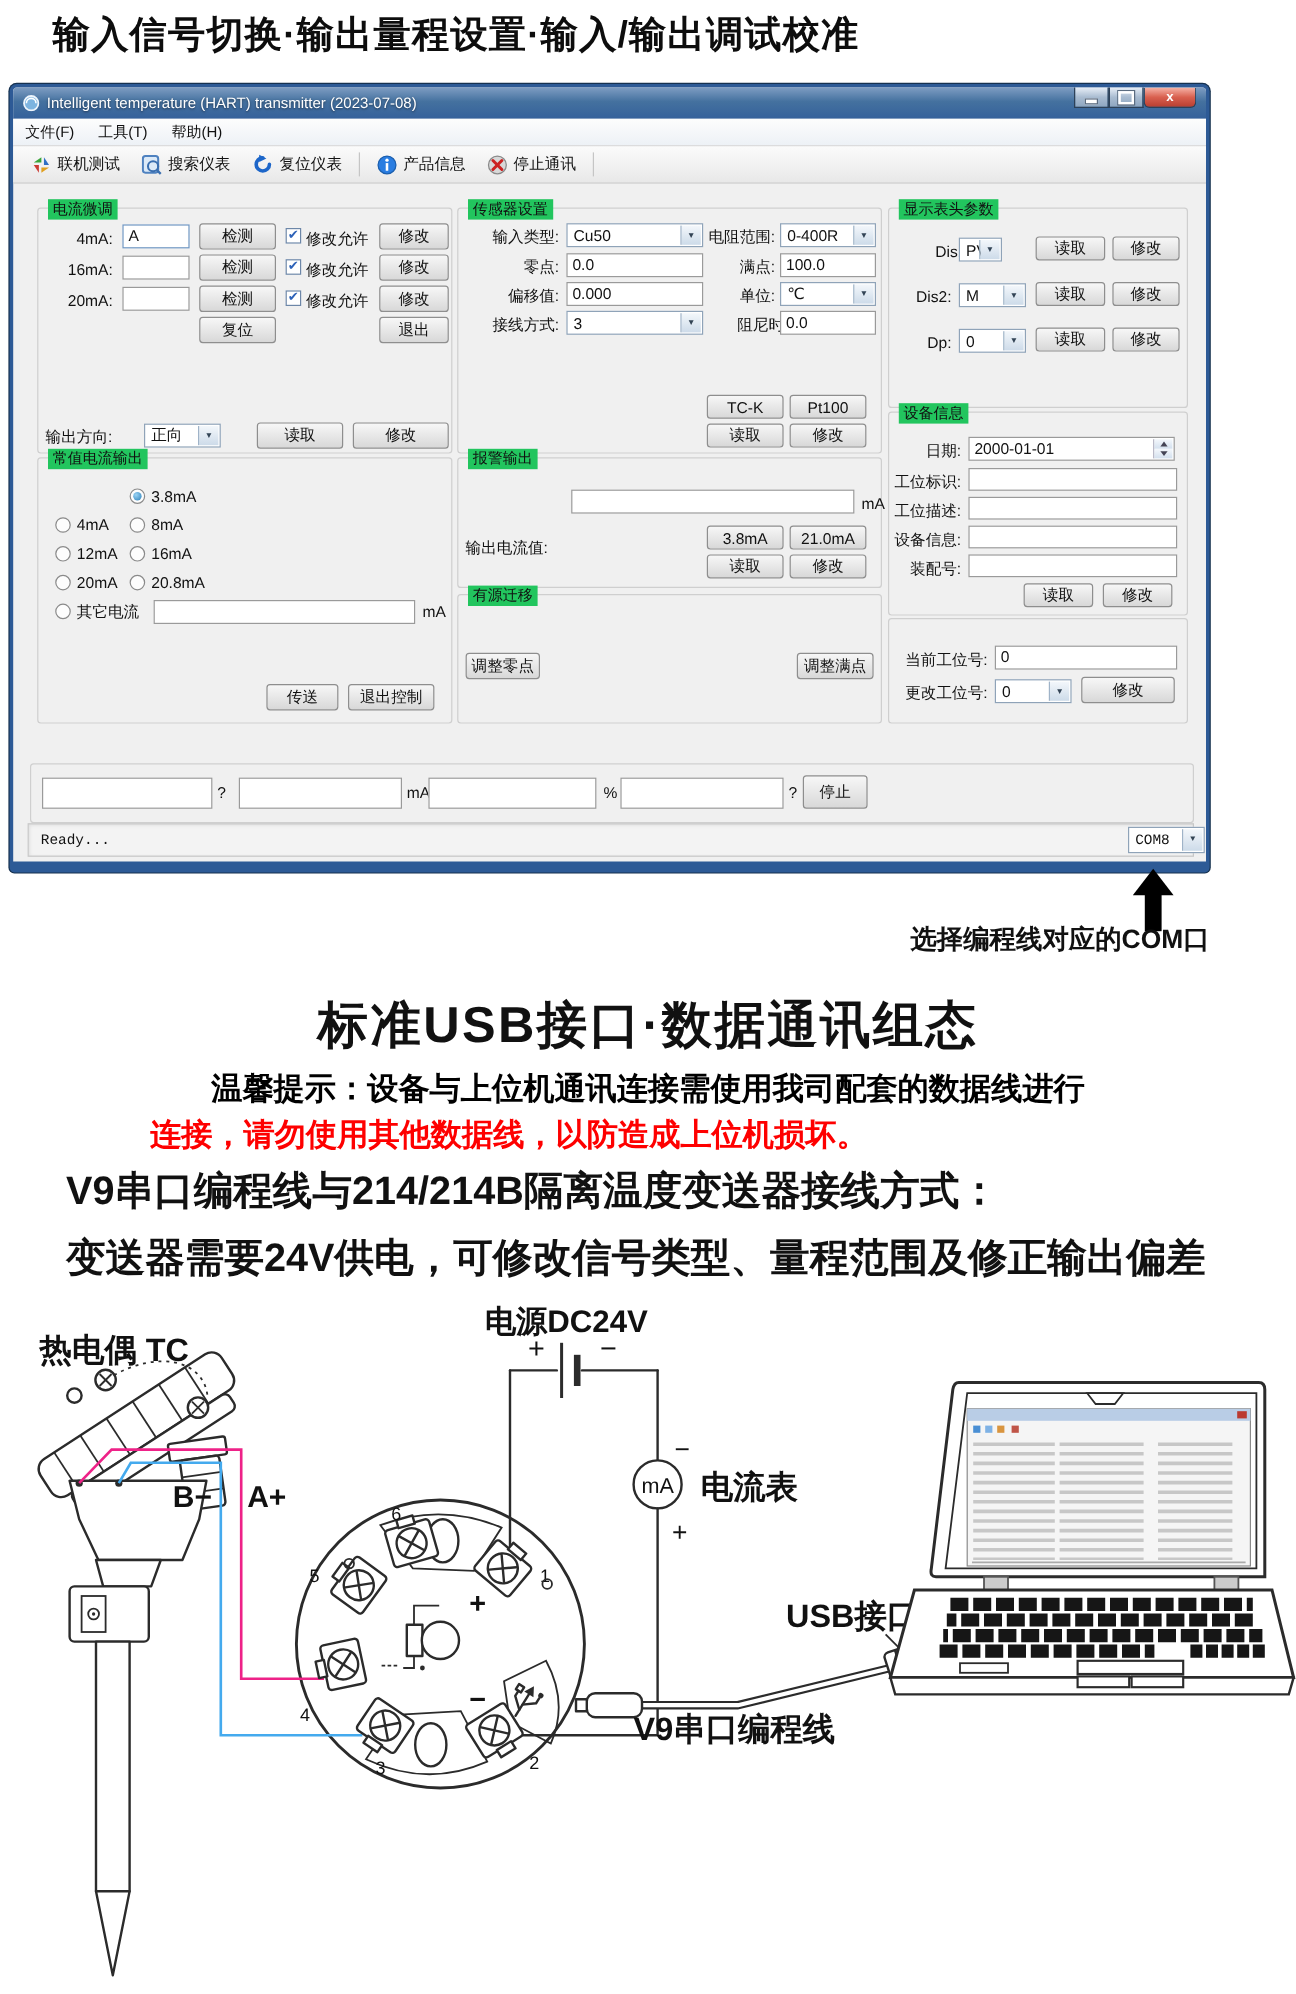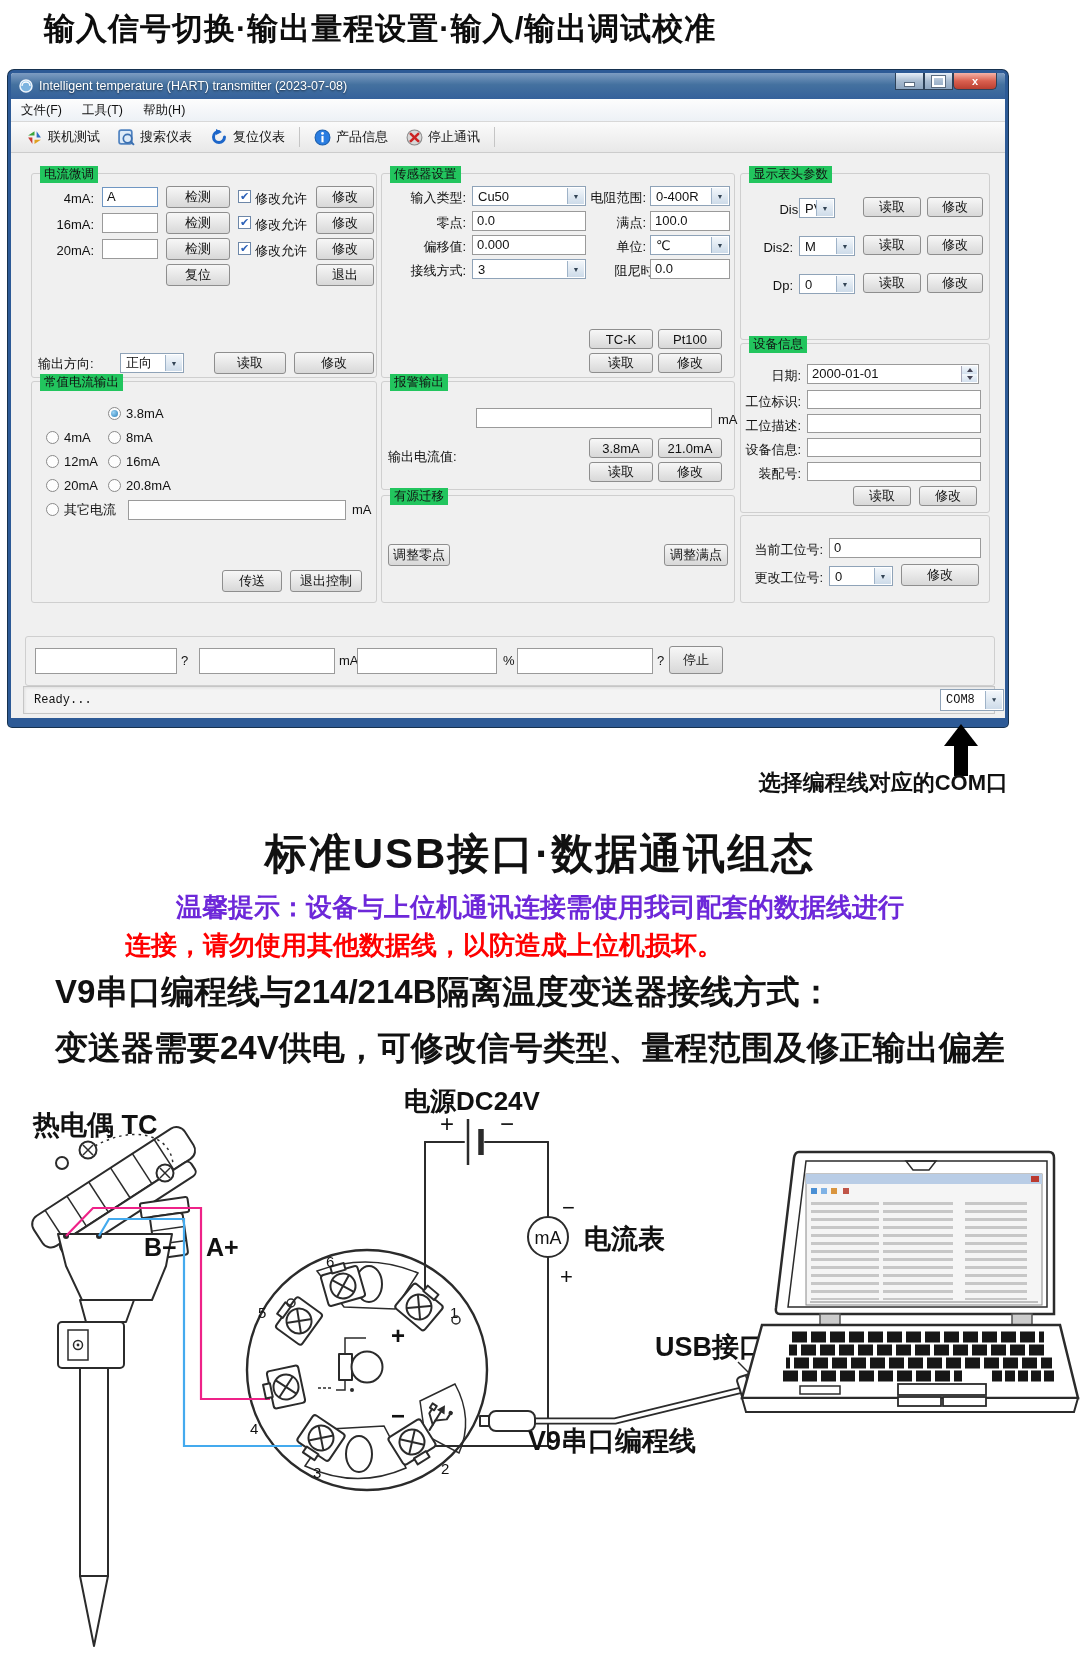--- a/index.html
+++ b/index.html
@@ -2,21 +2,21 @@
 <html><head>
 <meta charset="utf-8">
 <style>
   html,body{margin:0;padding:0;}
   body{width:1080px;height:1662px;position:relative;background:#fff;
        font-family:"Liberation Sans","DejaVu Sans",sans-serif;color:#111;overflow:hidden;}
   
   .top-title{position:absolute;left:44px;top:8px;font-size:31px;font-weight:bold;color:#0d0d0d;letter-spacing:1px;}
   .com-note{position:absolute;left:700px;top:768px;width:308px;text-align:right;font-size:22px;font-weight:bold;}
   .section-title{position:absolute;left:0;top:826px;width:1080px;text-align:center;font-size:42px;font-weight:bold;letter-spacing:2px;}
-  .warn1{position:absolute;left:0;top:890px;width:1080px;text-align:center;font-size:26px;font-weight:bold;color:#6d28d9;}
+  .warn1{position:absolute;left:0;top:890px;width:1080px;text-align:center;font-size:26px;font-weight:bold;color:#000000;}
   .warn2{position:absolute;left:125px;top:928px;font-size:26px;font-weight:bold;color:#fe0000;}
   .wiring-heading{position:absolute;left:55px;top:970px;font-size:33px;font-weight:bold;}
   .wiring-sub{position:absolute;left:55px;top:1026px;font-size:33px;font-weight:bold;}
   
   .window{position:absolute;left:8px;top:70px;width:1000px;height:657px;box-sizing:border-box;
           background:#f0f0f0;border:3px solid #2d5a96;border-bottom-width:9px;border-radius:6px 6px 4px 4px;
           box-shadow:0 0 0 1px #16314f;}
   .titlebar{height:26px;background:linear-gradient(#7d9cc2,#44719f 45%,#35619b);
             display:flex;align-items:center;padding:0 8px;border-radius:3px 3px 0 0;}
   .title-text{color:#fff;font-size:12.5px;margin-left:6px;text-shadow:0 1px 2px rgba(0,0,0,.55);}

